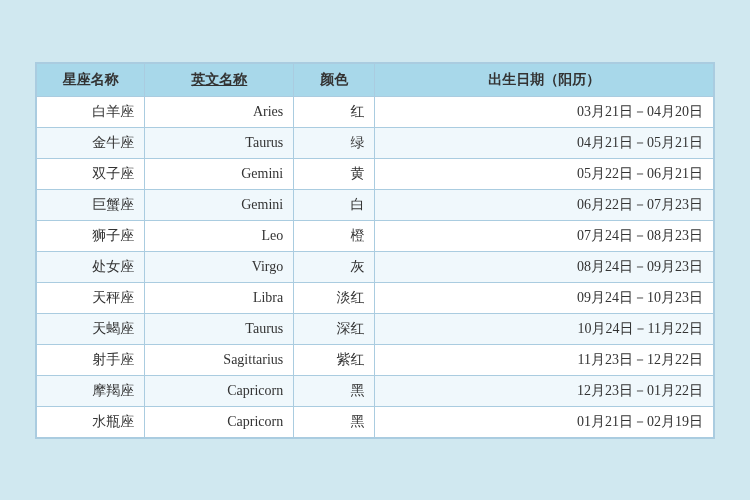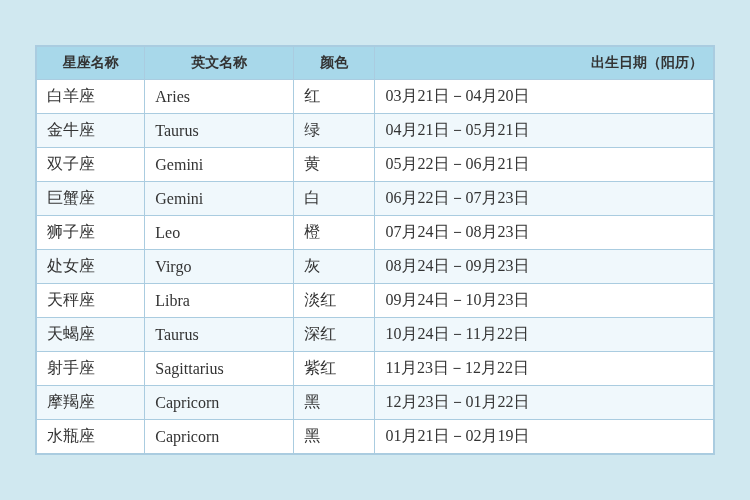--- a/index.html
+++ b/index.html
@@ -47,29 +47,29 @@
       background-color: #ffffff;
     }
 
     tbody tr:nth-child(even) {
       background-color: #f0f8fc;
     }
 
     tbody td {
       border: 1px solid #aacce0;
       padding: 6px 10px;
-      text-align: left;
+      text-align: right;
       color: #333;
-      font-size: 16px;
+      font-size: 14px;
     }
 
     .col-chinese { width: 16%; }
-    .col-english { width: 22%; }
+    .col-english { width: 22%; text-decoration: underline; }
     .col-color   { width: 12%; }
-    .col-date    { width: 50%; text-align: right; }
+    .col-date    { width: 50%; }
   </style>
 </head>
 <body>
 
 <div class="container">
   <table>
     <thead>
       <tr>
         <th class="col-chinese">星座名称</th>
         <th class="col-english">英文名称</th>

